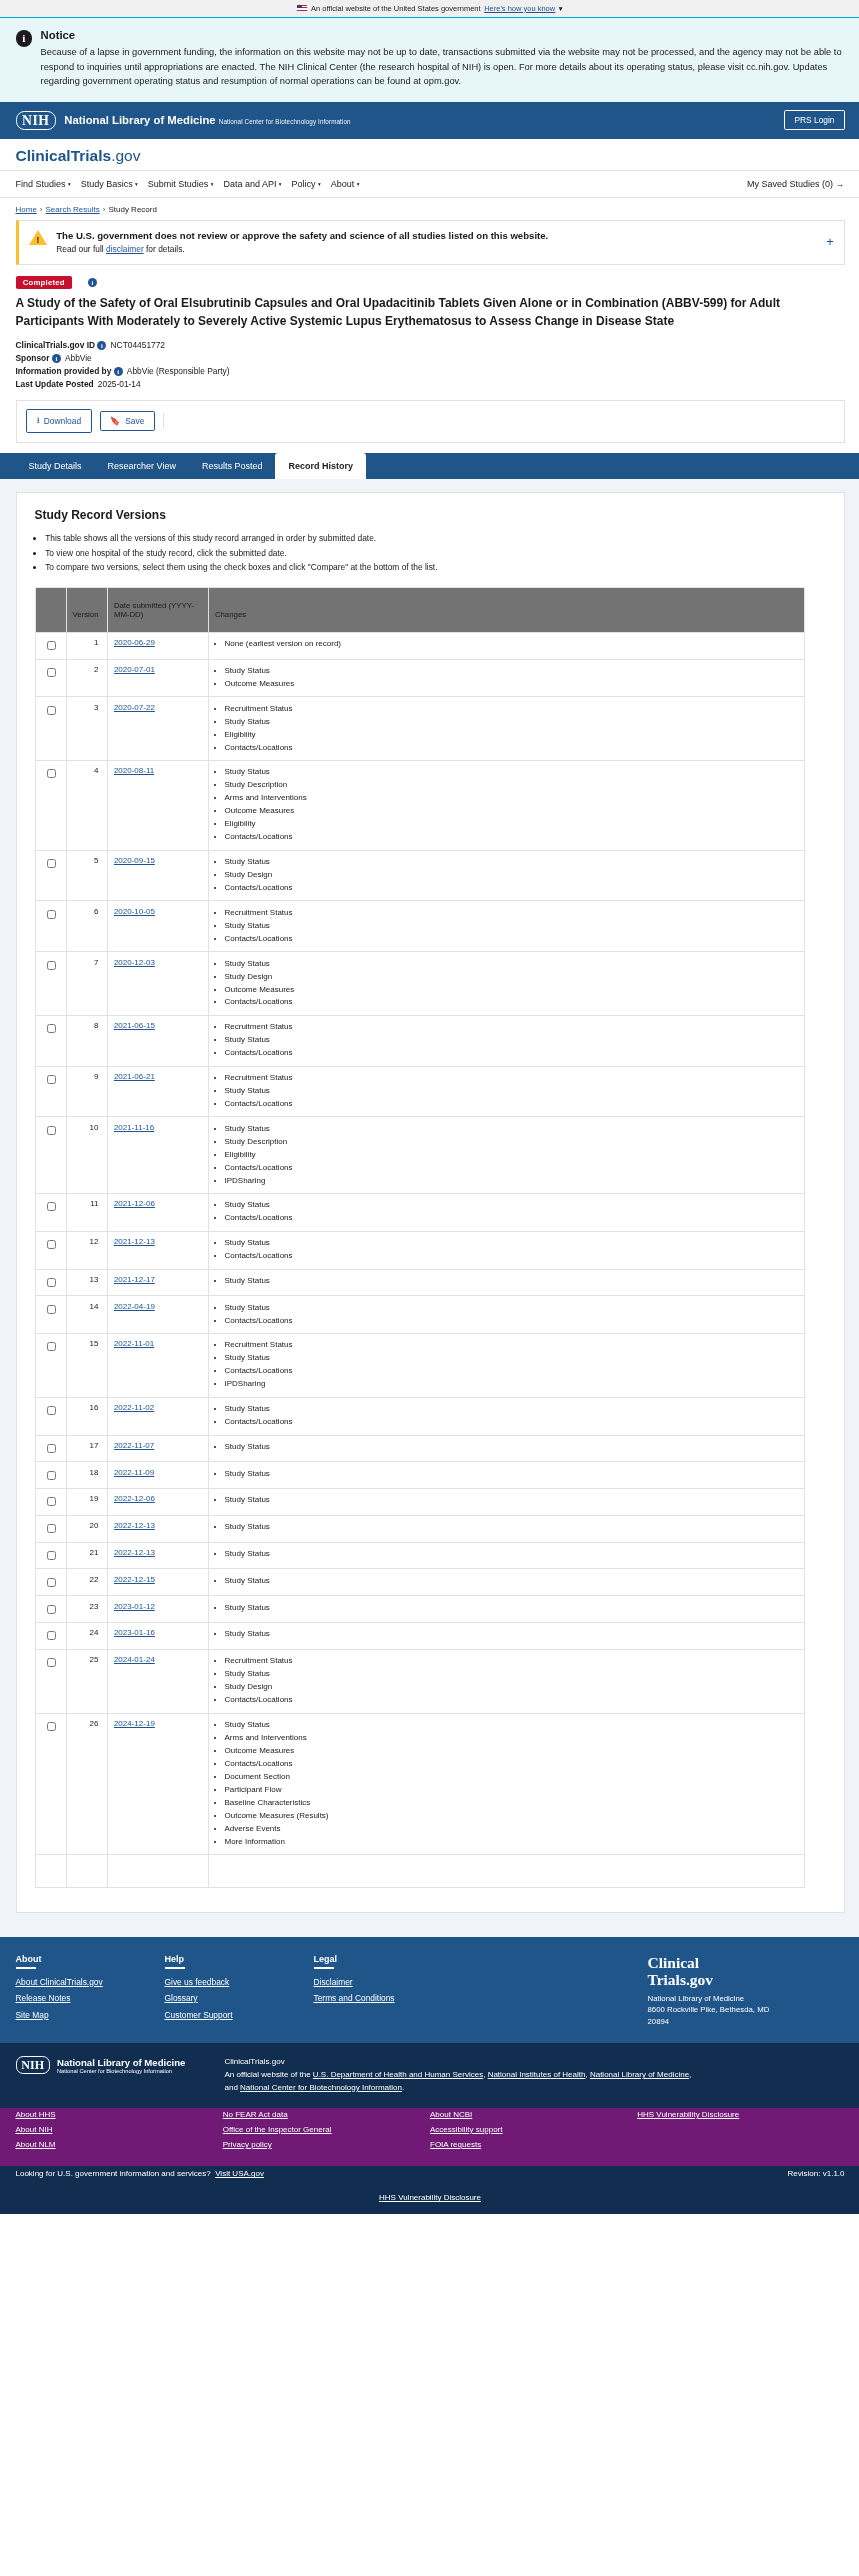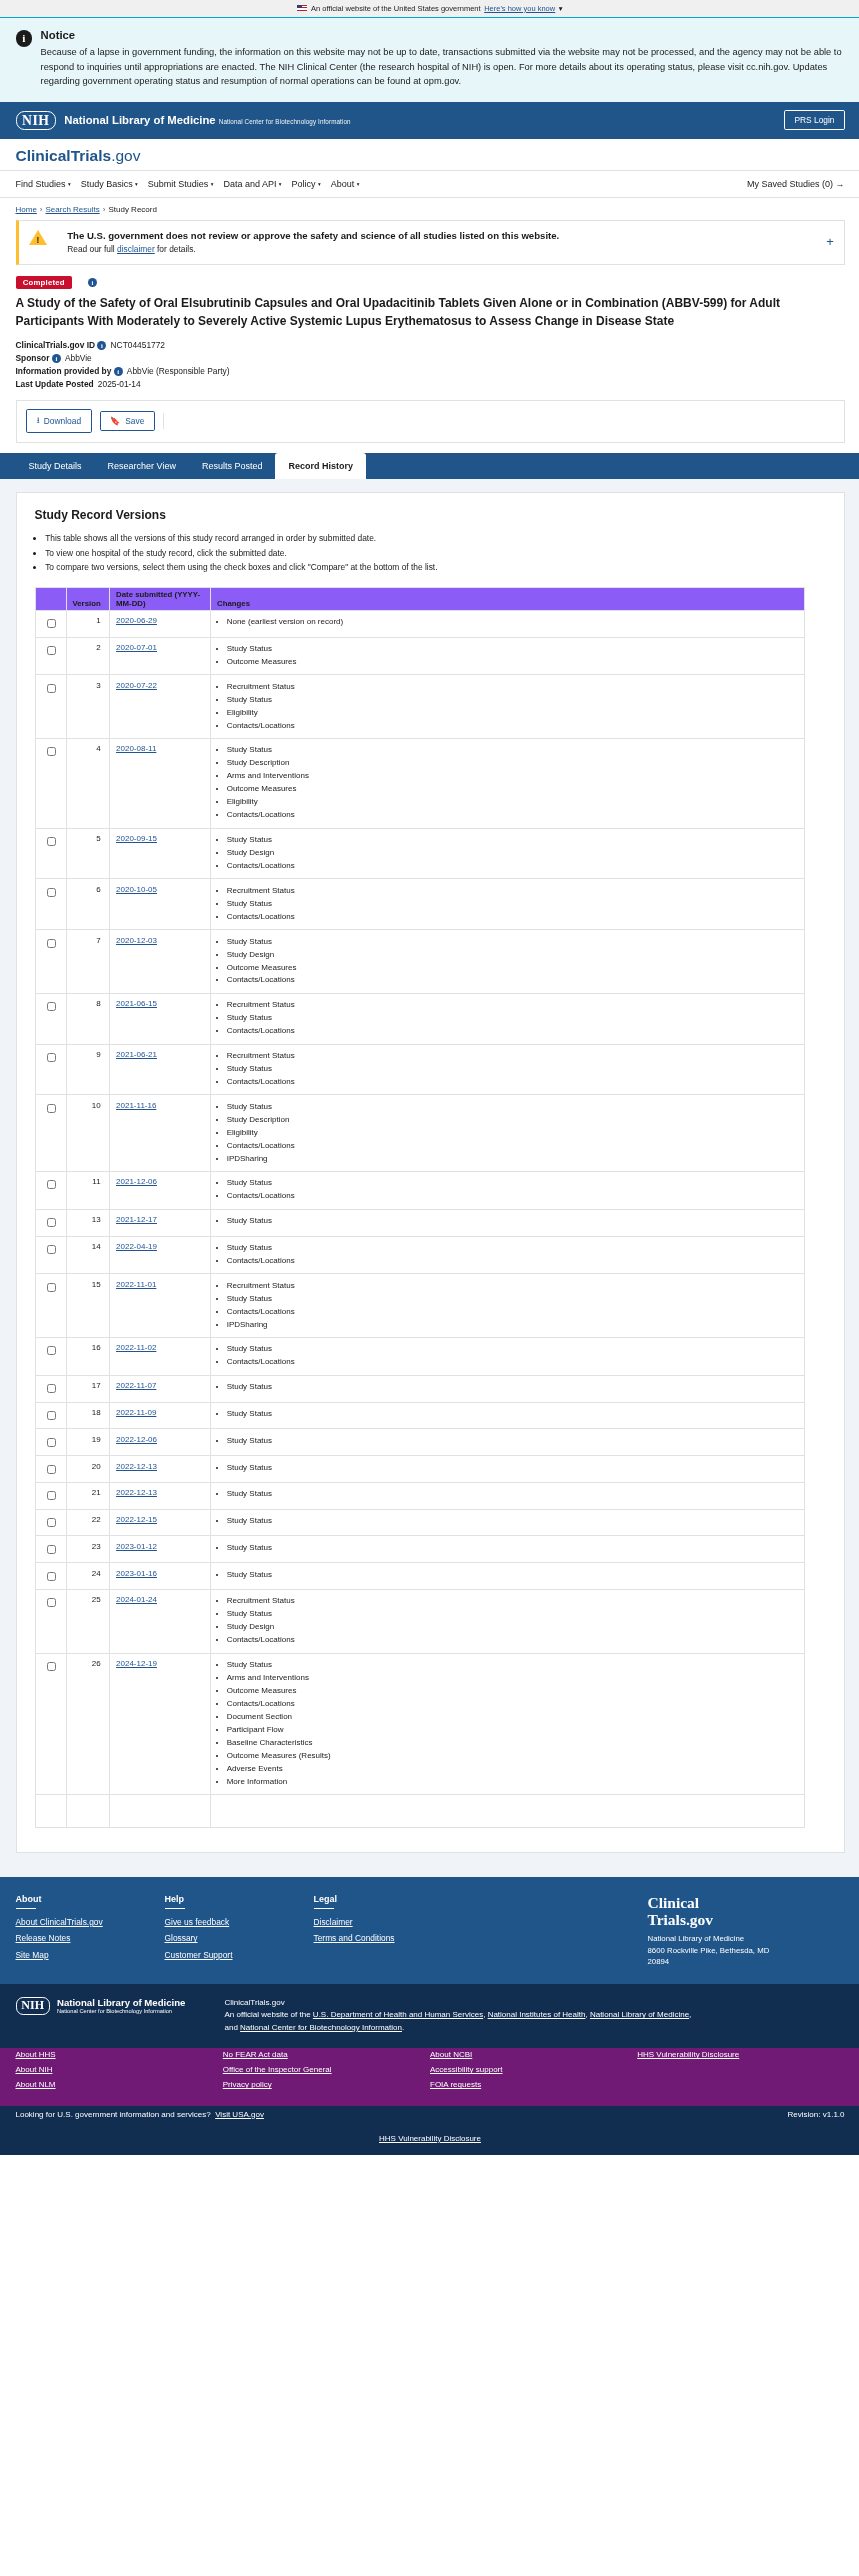--- a/index.html
+++ b/index.html
@@ -80,21 +80,21 @@
 
   
   .breadcrumb { padding:7.2px 15.5px 2.4px 15.5px; font-size:8px; color:#1b1b1b; }
   .breadcrumb a { font-size:8px; }
   .breadcrumb .sep { margin:0 3px; color:#565c65; }
 
   
   .page { padding:3.6px 15.5px 0 15.5px; }
   .disclaimer-box {
     border:0.6px solid #dfe1e2; border-left:3.6px solid #ffbe2e;
-    background:#fff; padding:9.6px 10.7px; display:flex; gap:20px; align-items:flex-start;
+    background:#fff; padding:9.6px 10.7px; display:flex; gap:9px; align-items:flex-start;
     position:relative;
   }
   .warn-tri {
     width:0;height:0;border-left:9px solid transparent;border-right:9px solid transparent;
     border-bottom:15.5px solid #ffbe2e; position:relative; flex:0 0 auto;
   }
   .warn-tri:after { content:"!"; position:absolute; left:-1.8px; top:4.2px; font-size:8.4px; font-weight:bold; color:#1b1b1b; }
   .disc-title { font-size:9.6px; font-weight:bold; margin-bottom:3px; }
   .disc-sub { font-size:8.4px; }
   .plus-btn { position:absolute; right:9.6px; top:13px; font-size:13px; color:#205493; cursor:pointer; }
@@ -139,22 +139,22 @@
 
   .tabpanel { background:#f0f4f8; padding:13px 15.5px 24px 15.5px; }
   .panel-card { background:#fff; border:0.6px solid #dfe1e2; padding:15.5px 18px 24px 18px; }
   .panel-card h2 { font-size:12px; margin:0 0 9.6px 0; font-weight:bold; }
   .hints { margin:0 0 12px 10.7px; padding:0; }
   .hints li { font-size:8.4px; line-height:1.6; margin-bottom:1.2px; }
 
   
   table.versions { border-collapse:collapse; width:100%; max-width:770px; }
   table.versions thead th {
-    background:#8b5cf6; border:0.6px solid #dfe1e2; font-size:7.8px; text-align:left;
-    padding:2px 6px; vertical-align:bottom; font-weight:bold;
+    background:#737373; border:0.6px solid #dfe1e2; font-size:7.8px; text-align:left;
+    padding:13px 6px; vertical-align:bottom; font-weight:normal;
   }
   table.versions td {
     border:0.6px solid #dfe1e2; padding:5.4px 6px; font-size:8px; vertical-align:top;
   }
   .col-check { width:31px; text-align:center; }
   .col-version { width:35px; text-align:right; padding-right:8.4px !important; }
   .col-date { width:101px; }
   td.col-date a { font-size:8px; }
   .chg { margin:0; padding-left:9.6px; }
   .chg li { line-height:1.55; margin:0 0 0.6px 0; }
@@ -460,20 +460,31 @@
             <td class="col-date"><a>2021-12-06</a></td>
             <td>
               <ul class="chg">
                 <li>Study Status</li>
                 <li>Contacts/Locations</li>
               </ul>
             </td>
           </tr>
           <tr>
             <td class="col-check"><input type="checkbox" style=""></td>
+            <td class="col-version">12</td>
+            <td class="col-date"><a>2021-12-13</a></td>
+            <td>
+              <ul class="chg">
+                <li>Study Status</li>
+                <li>Contacts/Locations</li>
+              </ul>
+            </td>
+          </tr>
+          <tr>
+            <td class="col-check"><input type="checkbox" style=""></td>
             <td class="col-version">13</td>
             <td class="col-date"><a>2021-12-17</a></td>
             <td>
               <ul class="chg">
                 <li>Study Status</li>
               </ul>
             </td>
           </tr>
           <tr>
             <td class="col-check"><input type="checkbox" style=""></td>

